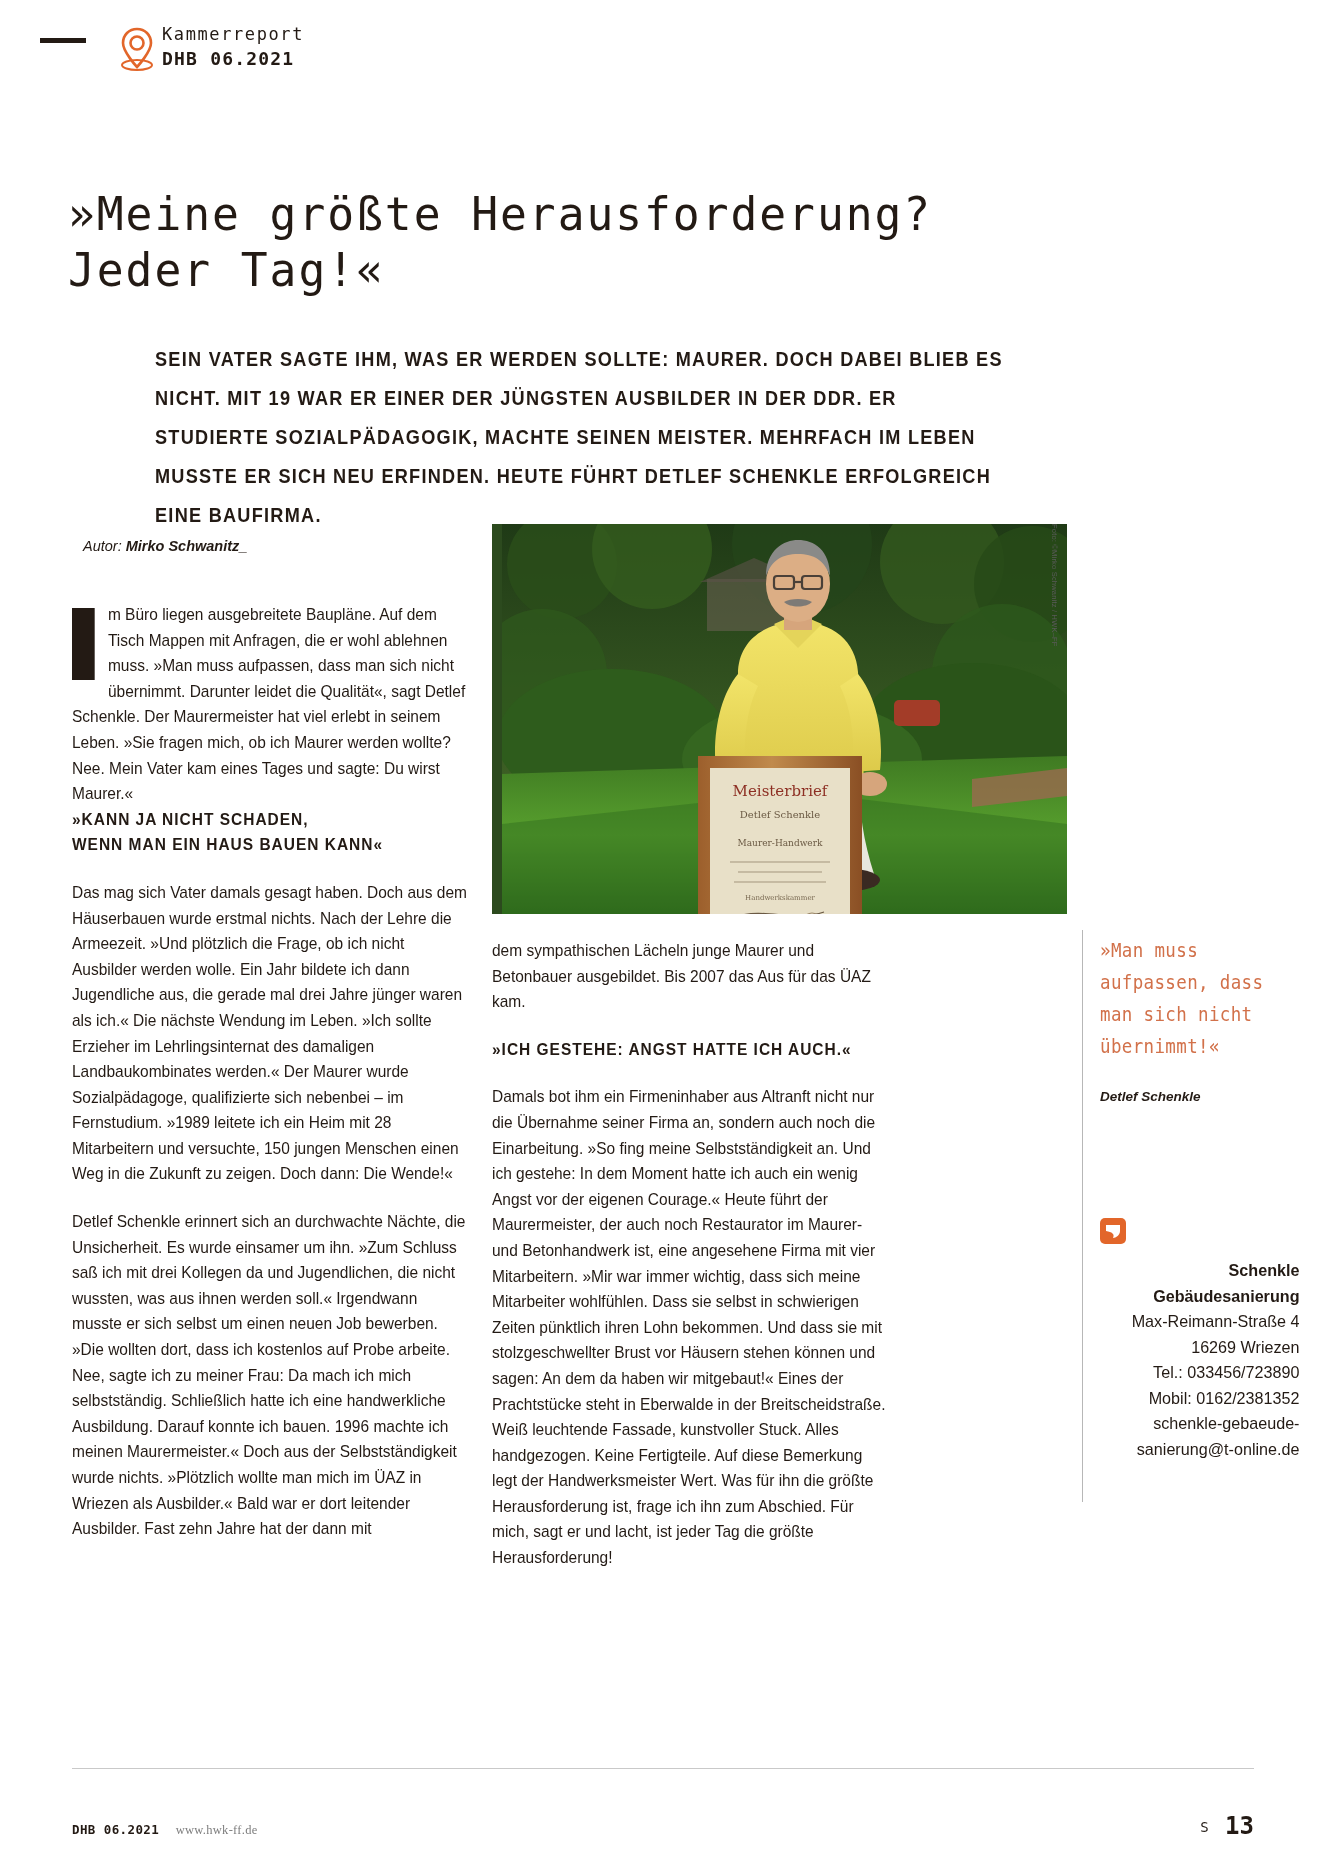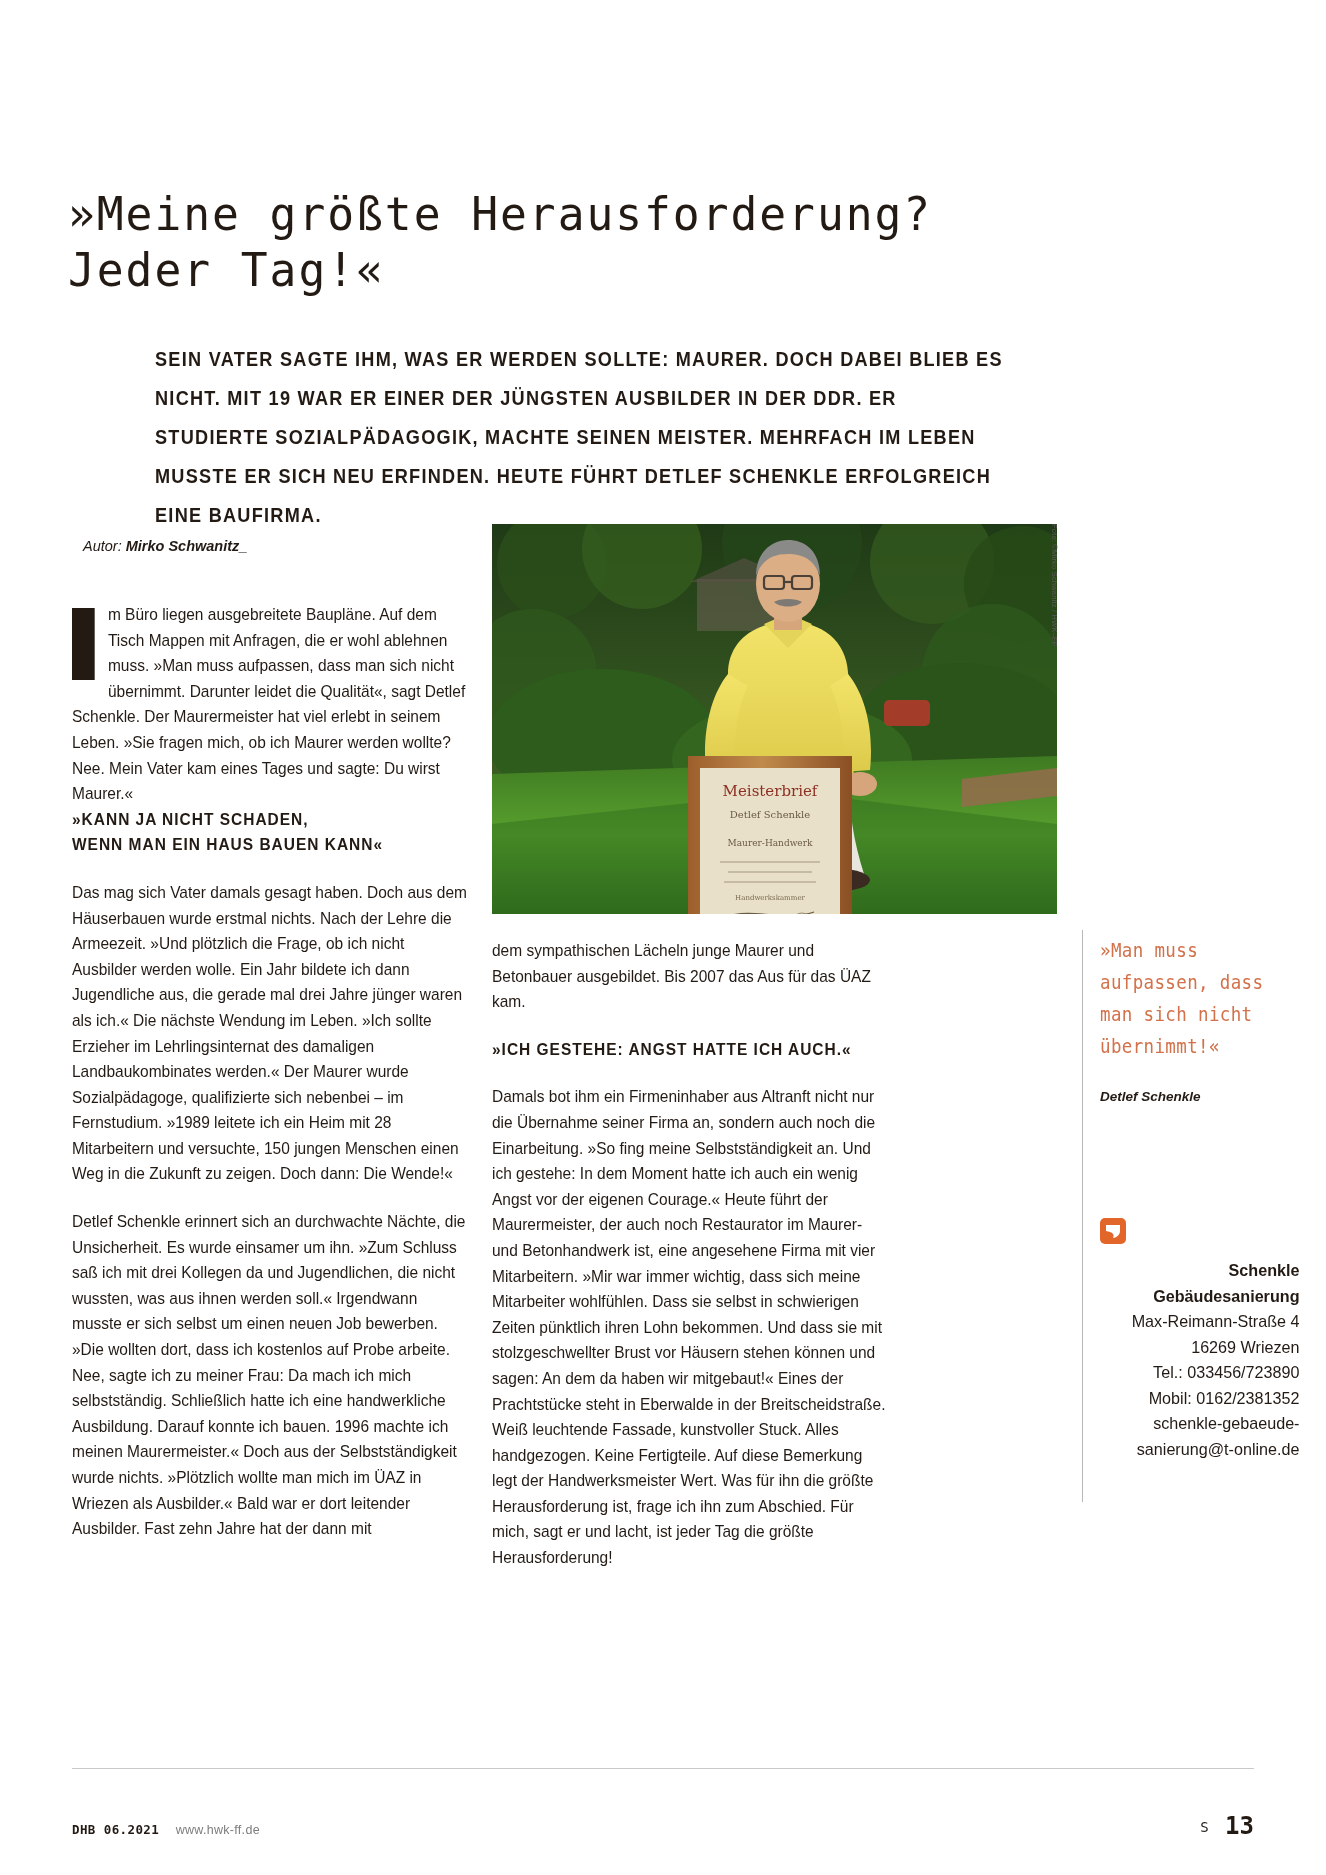--- a/index.html
+++ b/index.html
@@ -113,20 +113,21 @@
 
   
   .photo {
     position: absolute;
     left: 492px;
     top: 524px;
     width: 565px;
     height: 390px;
     overflow: hidden;
     background: #2c4a1e;
+    padding-left: 10px;
   }
   .photo svg { display: block; width: 100%; height: 100%; }
 
   .photo-credit {
     position: absolute;
     left: 1047px;
     top: 524px;
     width: 14px;
     height: 170px;
   }
@@ -261,21 +262,21 @@
     white-space: nowrap;
   }
   .footer-issue {
     font-family: "DejaVu Sans Mono", monospace;
     font-size: 12.5px;
     font-weight: bold;
     letter-spacing: 0.4px;
     color: #231a14;
   }
   .footer-url {
-    font-family: Liberation Sans, sans-serif;
+    font-family: Liberation Serif, serif;
     font-size: 12.5px;
     letter-spacing: 0.3px;
     color: #7d7d7d;
     margin-left: 12px;
   }
   .footer-right {
     position: absolute;
     right: 72px;
     top: 1812px;
     white-space: nowrap;
@@ -293,20 +294,34 @@
     font-weight: bold;
     color: #231a14;
     margin-left: 12px;
   }
 </style>
 </head>
 <body>
 
 <div class="page">
 
+  <div class="masthead">
+    <div class="masthead-rule"></div>
+    <span class="pin-icon">
+      <svg viewBox="0 0 38 46" xmlns="http://www.w3.org/2000/svg">
+        <ellipse cx="19" cy="39" rx="15" ry="5" fill="none" stroke="#e2662a" stroke-width="2"></ellipse>
+        <path d="M19 3 C11 3 5 9 5 17 C5 26 19 41 19 41 C19 41 33 26 33 17 C33 9 27 3 19 3 Z" fill="none" stroke="#e2662a" stroke-width="2.6"></path>
+        <circle cx="19" cy="17" r="6.5" fill="none" stroke="#e2662a" stroke-width="2.6"></circle>
+      </svg>
+    </span>
+    <div class="masthead-text">
+      <div class="kicker">Kammerreport</div>
+      <div class="issue">DHB 06.2021</div>
+    </div>
+  </div>
 
   <h1 class="headline">
     <span class="hl-line">»Meine größte Herausforderung?</span>
     <span class="hl-line">Jeder Tag!«</span>
   </h1>
 
   <div class="lead">Sein Vater sagte ihm, was er werden sollte: Maurer. Doch dabei blieb es nicht. Mit 19 war er einer der jüngsten Ausbilder in der DDR. Er studierte Sozialpädagogik, machte seinen Meister. Mehrfach im Leben musste er sich neu erfinden. Heute führt Detlef Schenkle erfolgreich eine Baufirma.</div>
 
   <div class="author">
     <span>Autor:</span>

